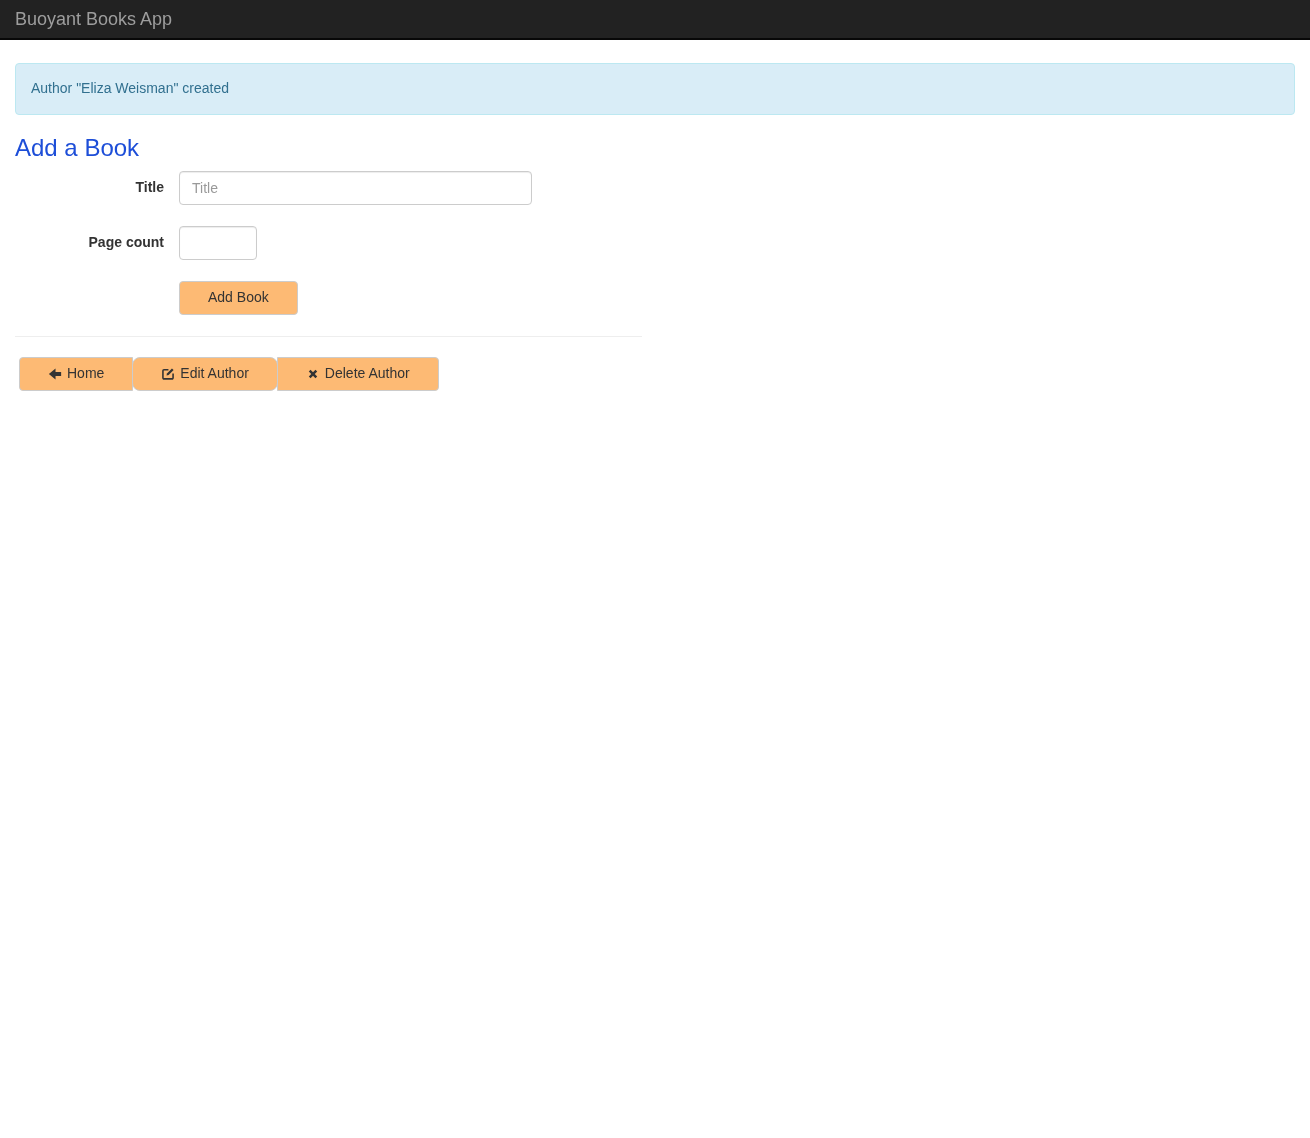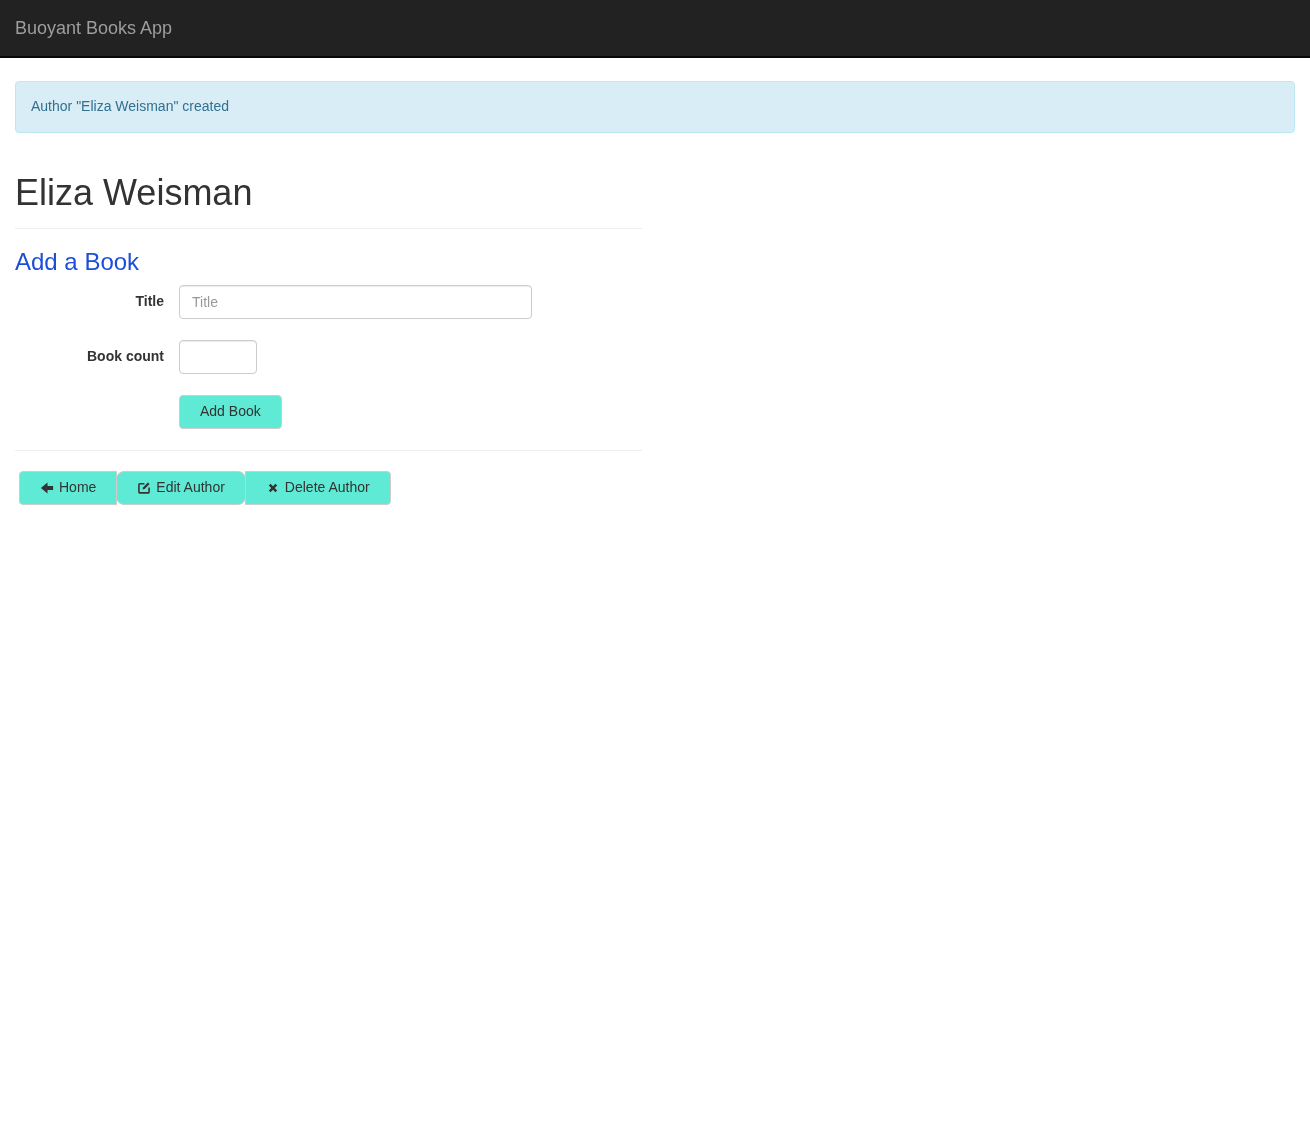--- a/index.html
+++ b/index.html
@@ -7,21 +7,21 @@
   body {
     width: 1310px; height: 1138px;
     background: #ffffff;
     color: #333333;
     font-family: "Liberation Sans", sans-serif;
     font-size: 14px;
     line-height: 1.42857;
   }
   
   .navbar {
-    height: 58px;
+    height: 40px;
     background: #222222;
     border-bottom: 2px solid #080808;
     display: flex;
     align-items: center;
     padding: 0 15px;
     margin-bottom: 23px;
   }
   .navbar-brand {
     font-size: 18px;
     color: #9d9d9d;
@@ -82,25 +82,25 @@
     box-shadow: inset 0 1px 1px rgba(0,0,0,.075);
     font-family: "Liberation Sans", sans-serif;
   }
   .form-control::placeholder { color: #999999; opacity: 1; }
   .title-input { width: 353px; }
   .pagecount-input { width: 78px; }
   
   .btn {
     display: inline-flex;
     align-items: center;
-    padding: 6px 20px;
+    padding: 6px 28px;
     font-size: 14px;
     line-height: 1.42857;
     color: #333333;
-    background: #5eead4;
+    background: #fdba74;
     border: 1px solid #cccccc;
     border-radius: 4px;
     cursor: pointer;
     font-family: "Liberation Sans", sans-serif;
     white-space: nowrap;
   }
   hr.divider {
     margin: 20px 0;
     border: 0;
     border-top: 1px solid #eeeeee;
@@ -120,36 +120,33 @@
 </nav>
 
 <div class="container">
 
   <div class="alert-info">
     <span>Author "Eliza Weisman" created</span>
   </div>
 
   <div class="main-col">
 
-    <div class="page-header">
-      <h1>Eliza Weisman</h1>
-    </div>
 
     <h3 class="section-heading">Add a Book</h3>
 
     <form>
       <div class="form-group">
         <label class="control-label">Title</label>
         <div>
           <input type="text" class="form-control title-input" placeholder="Title" style="">
         </div>
       </div>
 
       <div class="form-group">
-        <label class="control-label">Book count</label>
+        <label class="control-label">Page count</label>
         <div>
           <input type="text" class="form-control pagecount-input" value="" style="">
         </div>
       </div>
 
       <div class="form-group">
         <div class="control-label"></div>
         <button type="submit" class="btn">
           <span>Add Book</span>
         </button>

